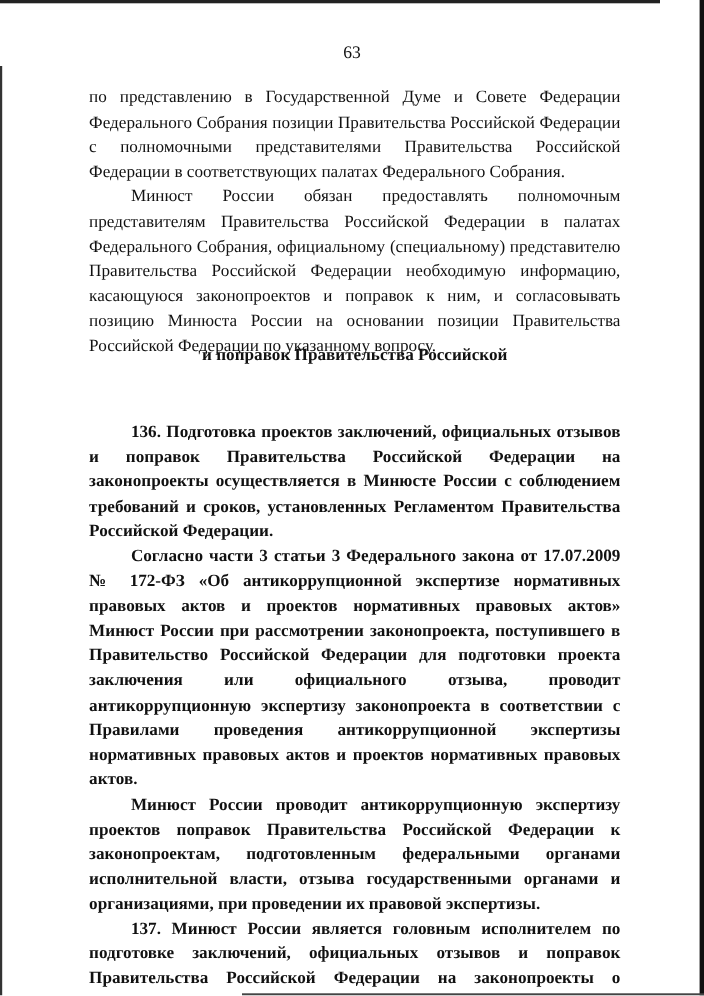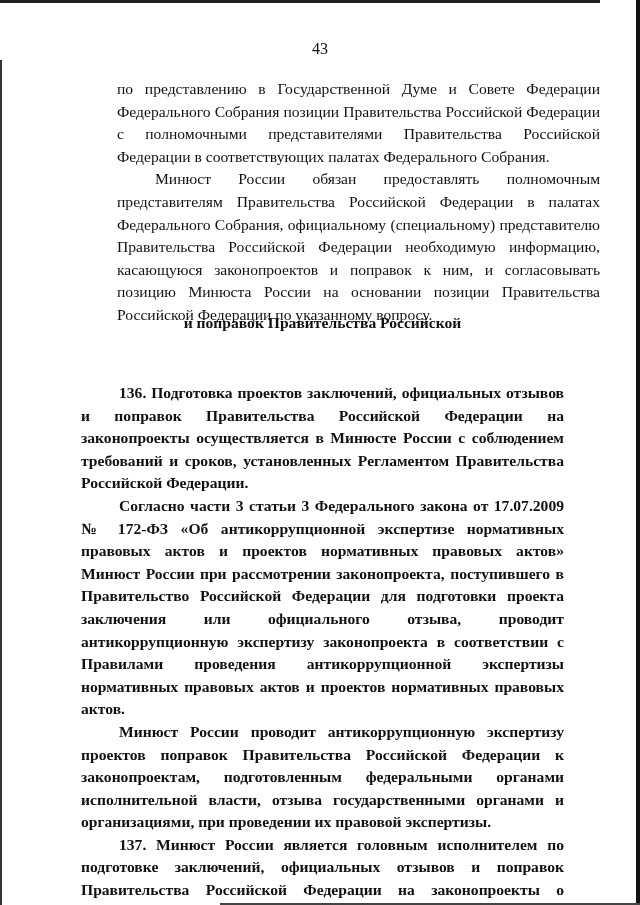--- a/index.html
+++ b/index.html
@@ -13,21 +13,21 @@
     .scan-top { position: absolute; left: 0; top: 0; width: 600px; height: 3px; background: #222; }
     .scan-right { position: absolute; right: 0; top: 0; width: 4px; height: 905px; background: #111; }
     .scan-left { position: absolute; left: 0; top: 60px; width: 2px; height: 845px; background: #333; }
     .scan-bottom { position: absolute; left: 220px; bottom: 0; width: 420px; height: 2px; background: #444; }
     .page-number {
       position: absolute; left: 0; width: 640px; top: 40px;
       text-align: center; font-size: 16px;
     }
     .body-text {
       position: absolute; left: 81px; width: 483px; top: 78px;
-      font-size: 15.6px; line-height: 22.6px; margin-left: 36px;
+      font-size: 15.6px; line-height: 22.6px;
     }
     .body-text p { margin: 0; text-align: justify; text-align-last: left; }
     .indent { text-indent: 38px; }
     .heading {
       position: absolute; left: 81px; width: 483px; top: 313px;
       font-size: 15.6px; line-height: 20px; font-weight: bold; text-align: center;
     }
     .heading div { margin: 0; }
     .body-text2 {
       position: absolute; left: 81px; width: 483px; top: 382px;
@@ -37,21 +37,21 @@
   </style>
 </head>
 <body>
 
 <div class="page">
   <div class="scan-top"></div>
   <div class="scan-left"></div>
   <div class="scan-right"></div>
   <div class="scan-bottom"></div>
 
-  <div class="page-number">43</div>
+  <div class="page-number">63</div>
 
   <div class="body-text">
     <p>по представлению в Государственной Думе и Совете Федерации Федерального Собрания позиции Правительства Российской Федерации с полномочными представителями Правительства Российской Федерации в соответствующих палатах Федерального Собрания.</p>
     <p class="indent">Минюст России обязан предоставлять полномочным представителям Правительства Российской Федерации в палатах Федерального Собрания, официальному (специальному) представителю Правительства Российской Федерации необходимую информацию, касающуюся законопроектов и поправок к ним, и согласовывать позицию Минюста России на основании позиции Правительства Российской Федерации по указанному вопросу.</p>
   </div>
 
   <div class="heading">
     <div>и поправок Правительства Российской</div>
   </div>
 

